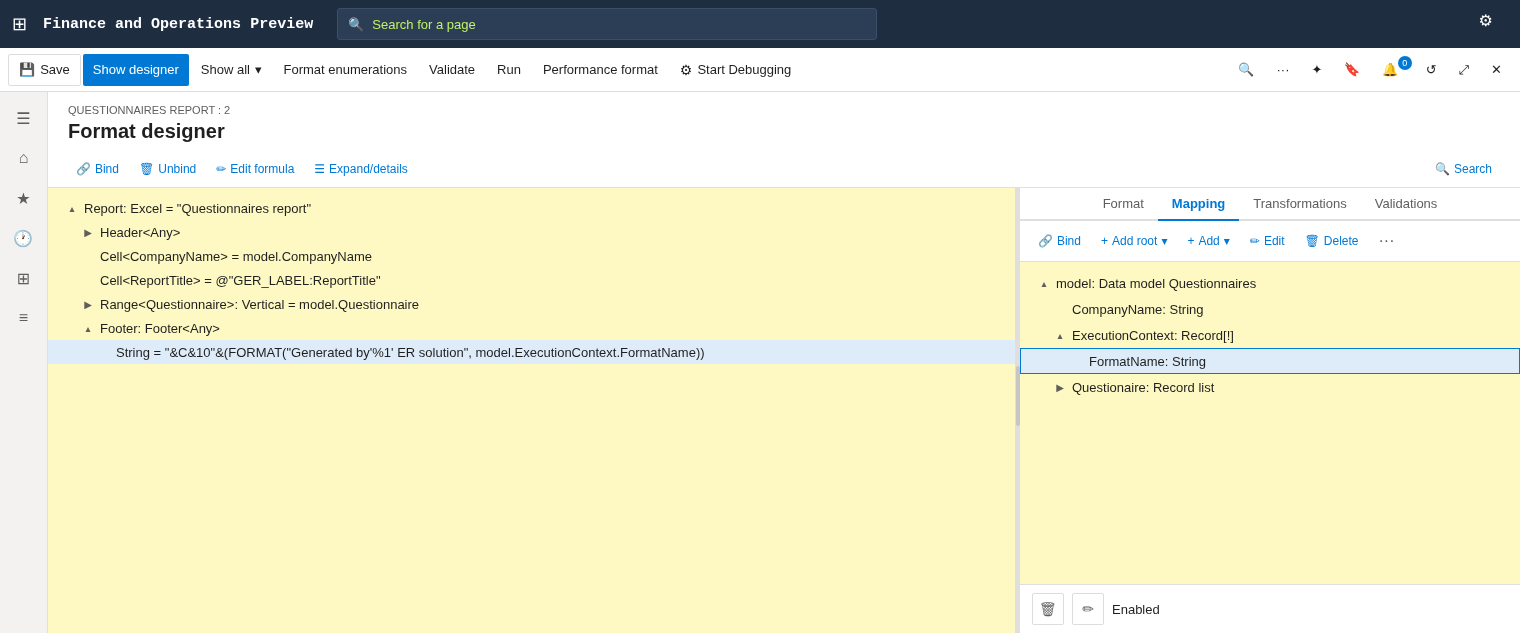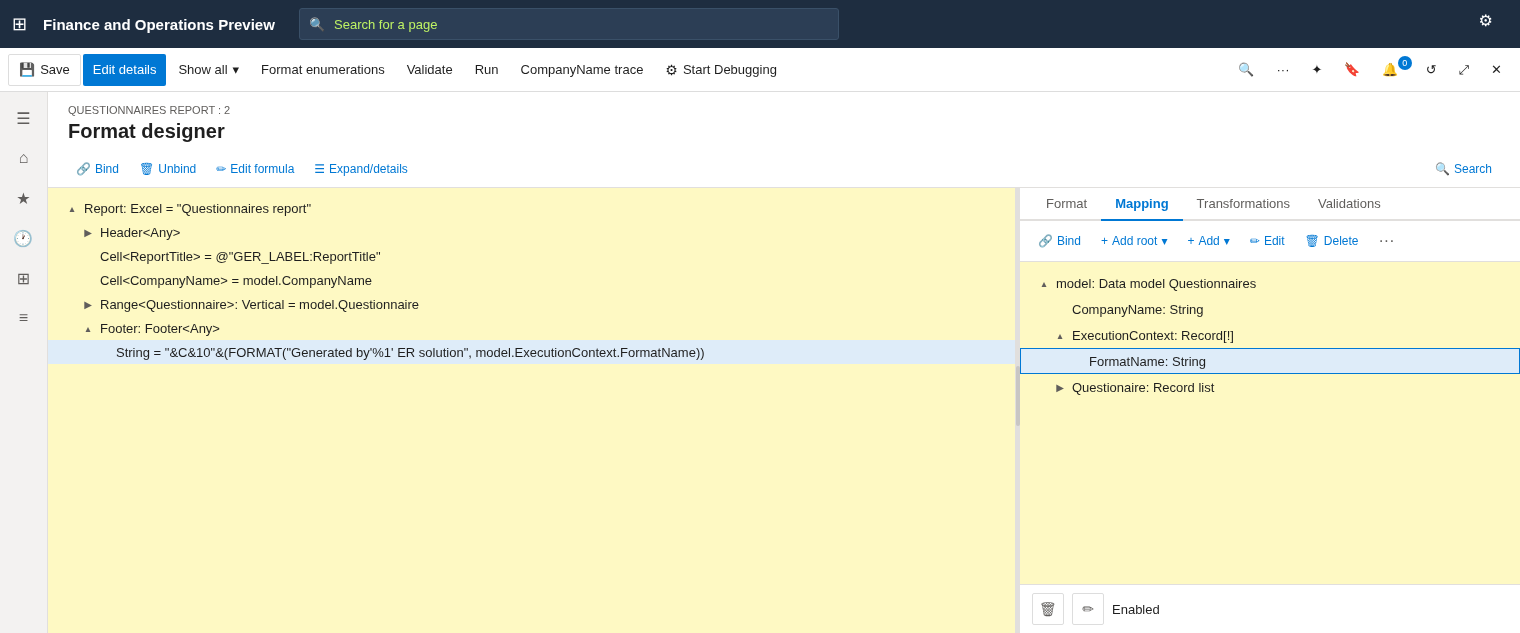--- a/index.html
+++ b/index.html
@@ -19,20 +19,21 @@
       font-size: 18px;
       cursor: pointer;
       margin-right: 8px;
     }
     .top-nav-title {
       color: white;
       font-size: 15px;
       font-weight: 600;
       white-space: nowrap;
       margin-right: 16px;
+      font-family: Liberation Mono, monospace;
     }
     .top-nav-search {
       flex: 1;
       max-width: 540px;
       background: #2c3e55;
       border: 1px solid #3a5068;
       border-radius: 3px;
       height: 32px;
       display: flex;
       align-items: center;
@@ -227,20 +228,21 @@
       flex-direction: column;
       overflow: hidden;
     }
 
     
     .pane-tabs {
       display: flex;
       border-bottom: 2px solid #e1dfdd;
       padding: 0 12px;
       background: #fff;
+      justify-content: center;
     }
     .pane-tab {
       padding: 8px 14px;
       font-size: 13px;
       color: #605e5c;
       cursor: pointer;
       border-bottom: 2px solid transparent;
       margin-bottom: -2px;
     }
     .pane-tab.active {
@@ -351,37 +353,37 @@
     <div class="avatar">AD</div>
   </div>
 </div>
 
 <div class="toolbar">
   <button class="toolbar-btn save-btn">
     <span>💾</span>
     <span>Save</span>
   </button>
   <button class="toolbar-btn primary">
-    <span>Edit details</span>
+    <span>Show designer</span>
   </button>
   <button class="toolbar-btn">
     <span>Show all</span>
     <span>▾</span>
   </button>
   <button class="toolbar-btn">
     <span>Format enumerations</span>
   </button>
   <button class="toolbar-btn">
     <span>Validate</span>
   </button>
   <button class="toolbar-btn">
     <span>Run</span>
   </button>
   <button class="toolbar-btn">
-    <span>CompanyName trace</span>
+    <span>Performance format</span>
   </button>
   <button class="toolbar-btn">
     <span style="font-size:14px;">⚙</span>
     <span>Start Debugging</span>
   </button>
   <div class="toolbar-right">
     <button class="toolbar-btn">
       <span>🔍</span>
     </button>
     <button class="toolbar-btn">···</button>
@@ -449,27 +451,27 @@
 
         <div class="tree-item">
           <span class="tree-indent" style="width:32px;"></span>
           <span class="tree-toggle">▶</span>
           <span class="tree-text">Header&lt;Any&gt;</span>
         </div>
 
         <div class="tree-item">
           <span class="tree-indent" style="width:32px;"></span>
           <span class="tree-toggle spacer">▶</span>
-          <span class="tree-text">Cell&lt;ReportTitle&gt; = @"GER_LABEL:ReportTitle"</span>
+          <span class="tree-text">Cell&lt;CompanyName&gt; = model.CompanyName</span>
         </div>
 
         <div class="tree-item">
           <span class="tree-indent" style="width:32px;"></span>
           <span class="tree-toggle spacer">▶</span>
-          <span class="tree-text">Cell&lt;CompanyName&gt; = model.CompanyName</span>
+          <span class="tree-text">Cell&lt;ReportTitle&gt; = @"GER_LABEL:ReportTitle"</span>
         </div>
 
         <div class="tree-item">
           <span class="tree-indent" style="width:32px;"></span>
           <span class="tree-toggle">▶</span>
           <span class="tree-text">Range&lt;Questionnaire&gt;: Vertical = model.Questionnaire</span>
         </div>
 
         <div class="tree-item">
           <span class="tree-indent" style="width:32px;"></span>

